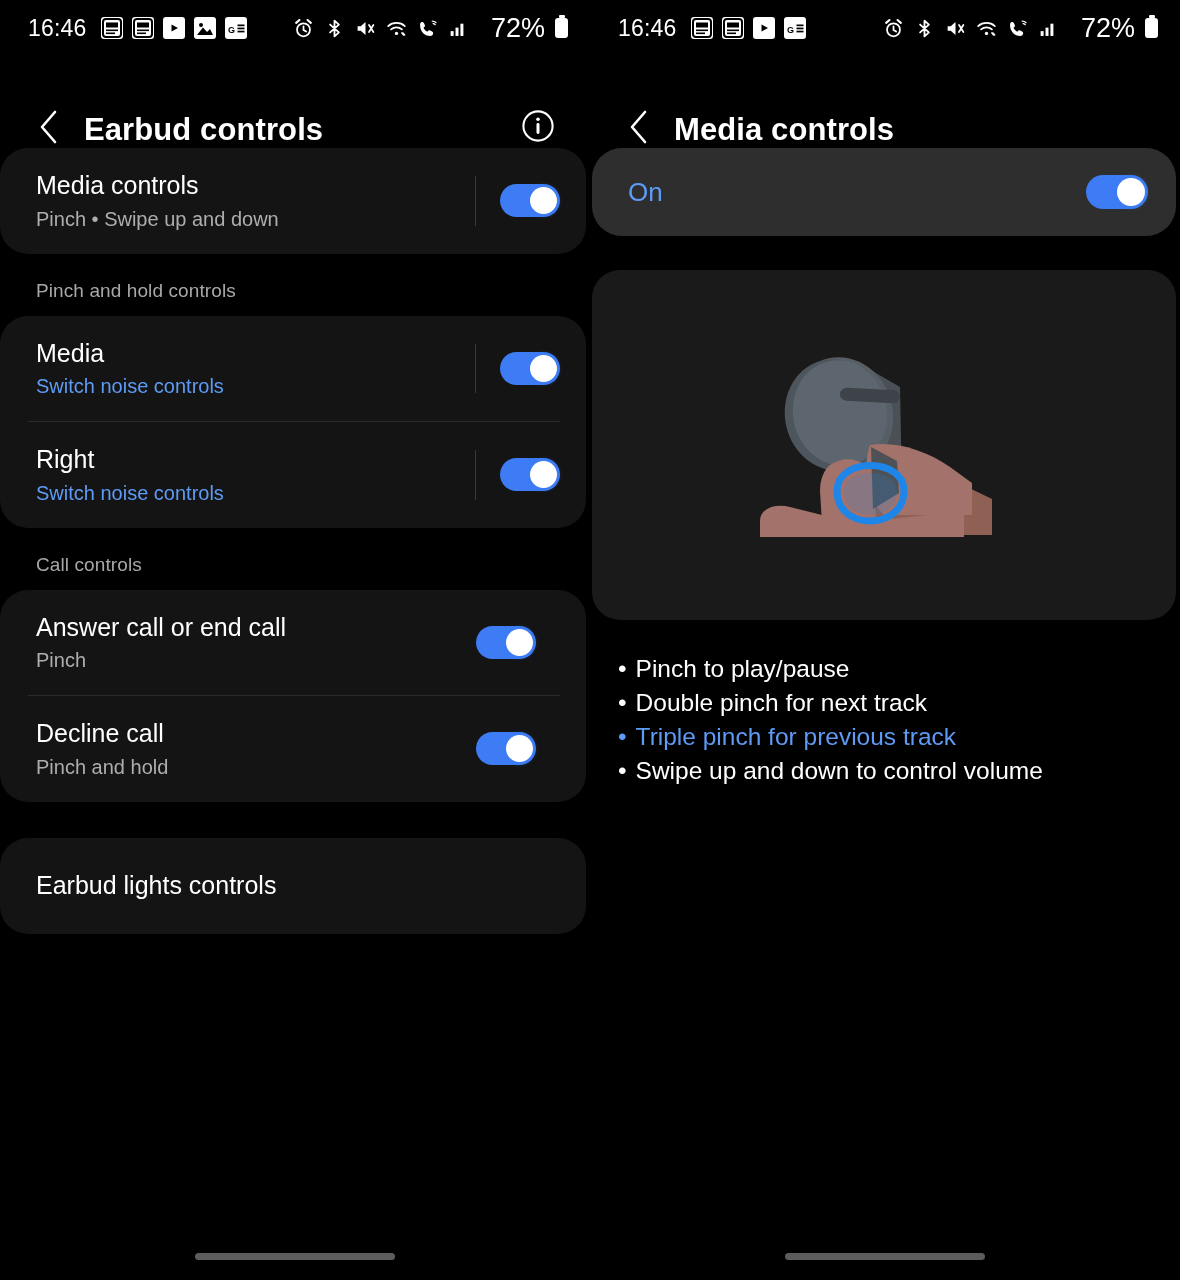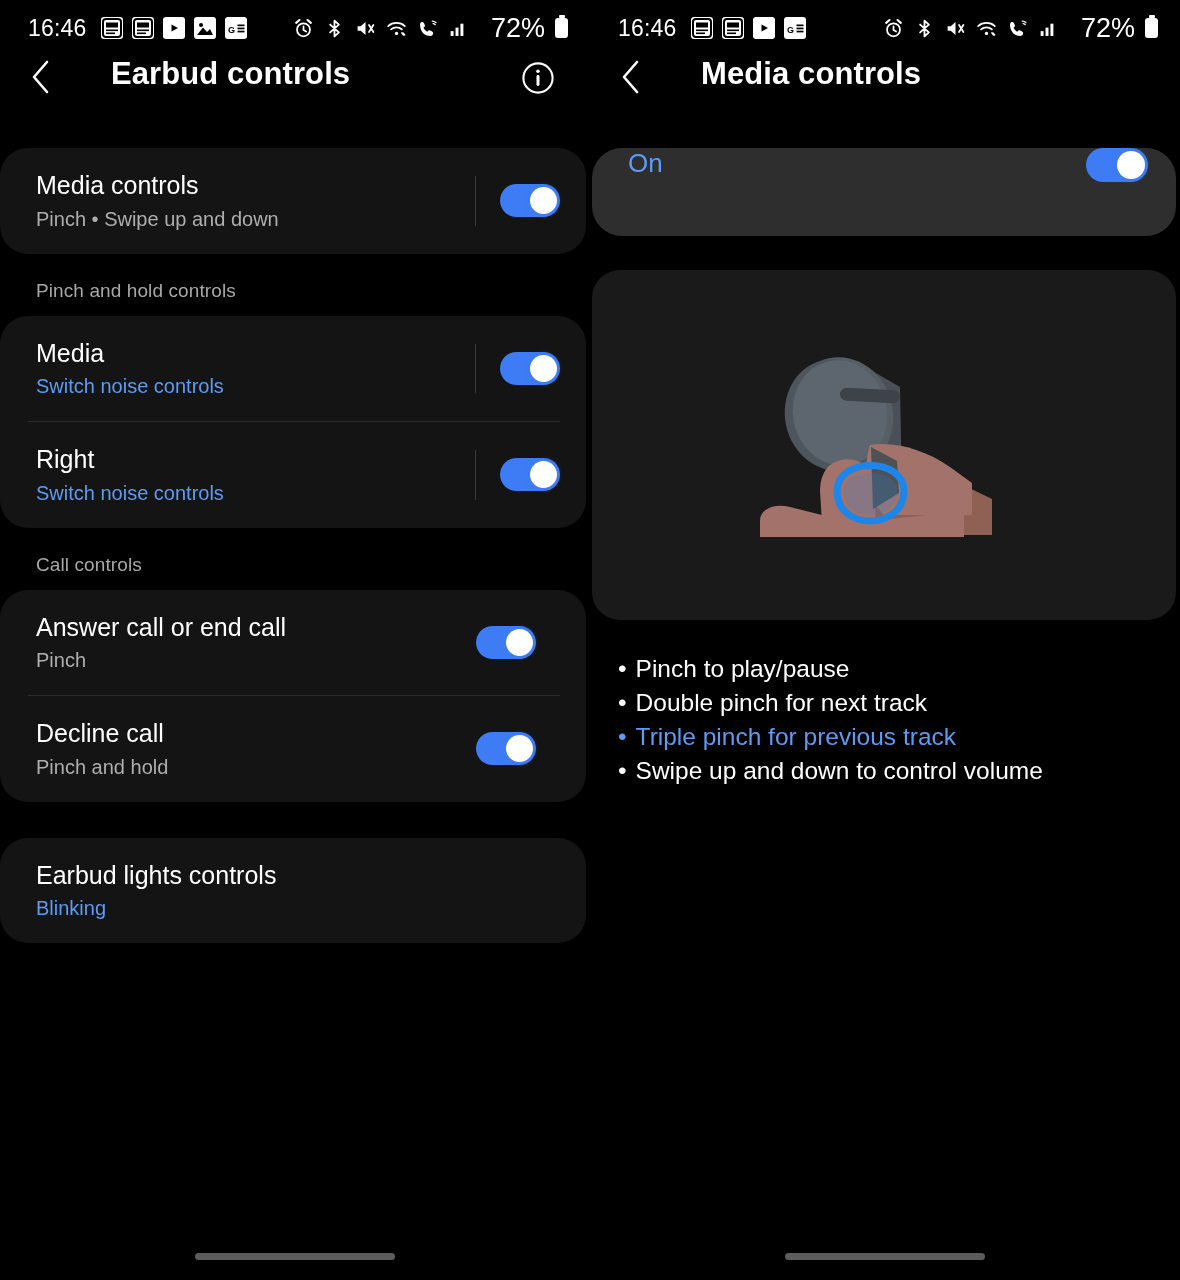--- a/index.html
+++ b/index.html
@@ -33,22 +33,22 @@
     width:13px; height:20px; border:2px solid #fff; border-radius:3px;
     position:relative; background:#fff;
   }
   .batt::before {
     content:""; position:absolute; top:-5px; left:50%; transform:translateX(-50%);
     width:6px; height:3px; background:#fff; border-radius:1px;
   }
 
   
   .appbar {
-    height:92px; display:flex; align-items:flex-start; padding:0 30px 0 20px;
-    color:#fff; position:relative;gap:35px;
+    height:92px; display:flex; align-items:flex-end; padding:0 30px 0 28px;
+    color:#fff; position:relative;
   }
   .back-btn {
     width:42px; height:42px; display:flex; align-items:center; justify-content:center;
     flex:0 0 auto; cursor:pointer;
   }
   .appbar-title {
     font-size:31px; font-weight:700; letter-spacing:.1px; margin-left:14px; color:#fff;
   }
   .appbar-spacer { flex:1; }
   .info-btn {
@@ -92,21 +92,21 @@
     background:#fff; box-shadow:0 0 6px rgba(61,124,244,.55);
   }
   .toggle.on .knob { right:3px; }
   .toggle.lg { width:62px; height:34px; border-radius:17px; }
   .toggle.lg .knob { width:28px; height:28px; }
 
   
   .on-card {
     background:#2e2e2e; border-radius:30px;
     margin:0 4px 0 2px; height:88px;
-    display:flex; align-items:flex-start; padding:0 28px 0 36px;
+    display:flex; align-items:center; padding:0 28px 0 36px;
   }
   .on-label { font-size:26px; color:#5d9bf5; flex:1; }
 
   .illus-card {
     background:#1a1a1a; border-radius:28px;
     margin:34px 4px 0 2px; height:350px;
     display:flex; align-items:center; justify-content:center; overflow:hidden;
   }
   .bullets { padding:32px 0 0 28px; }
   .bullet {
@@ -293,21 +293,20 @@
         <div class="toggle on" style="margin-right:24px;">
             <span class="knob"></span>
           </div>
       </div>
     </div>
 
     <div class="card left-edge" style="margin:36px 4px 0 0;">
       <div class="row">
         <div class="row-text">
           <div class="row-title">Earbud lights controls</div>
-          <div class="row-sub sub-blue">Blinking</div>
         </div>
       </div>
     </div>
 
     <div class="navbar">
       <div class="nav-pill"></div>
     </div>
   </div>
 
   <div class="pane">

